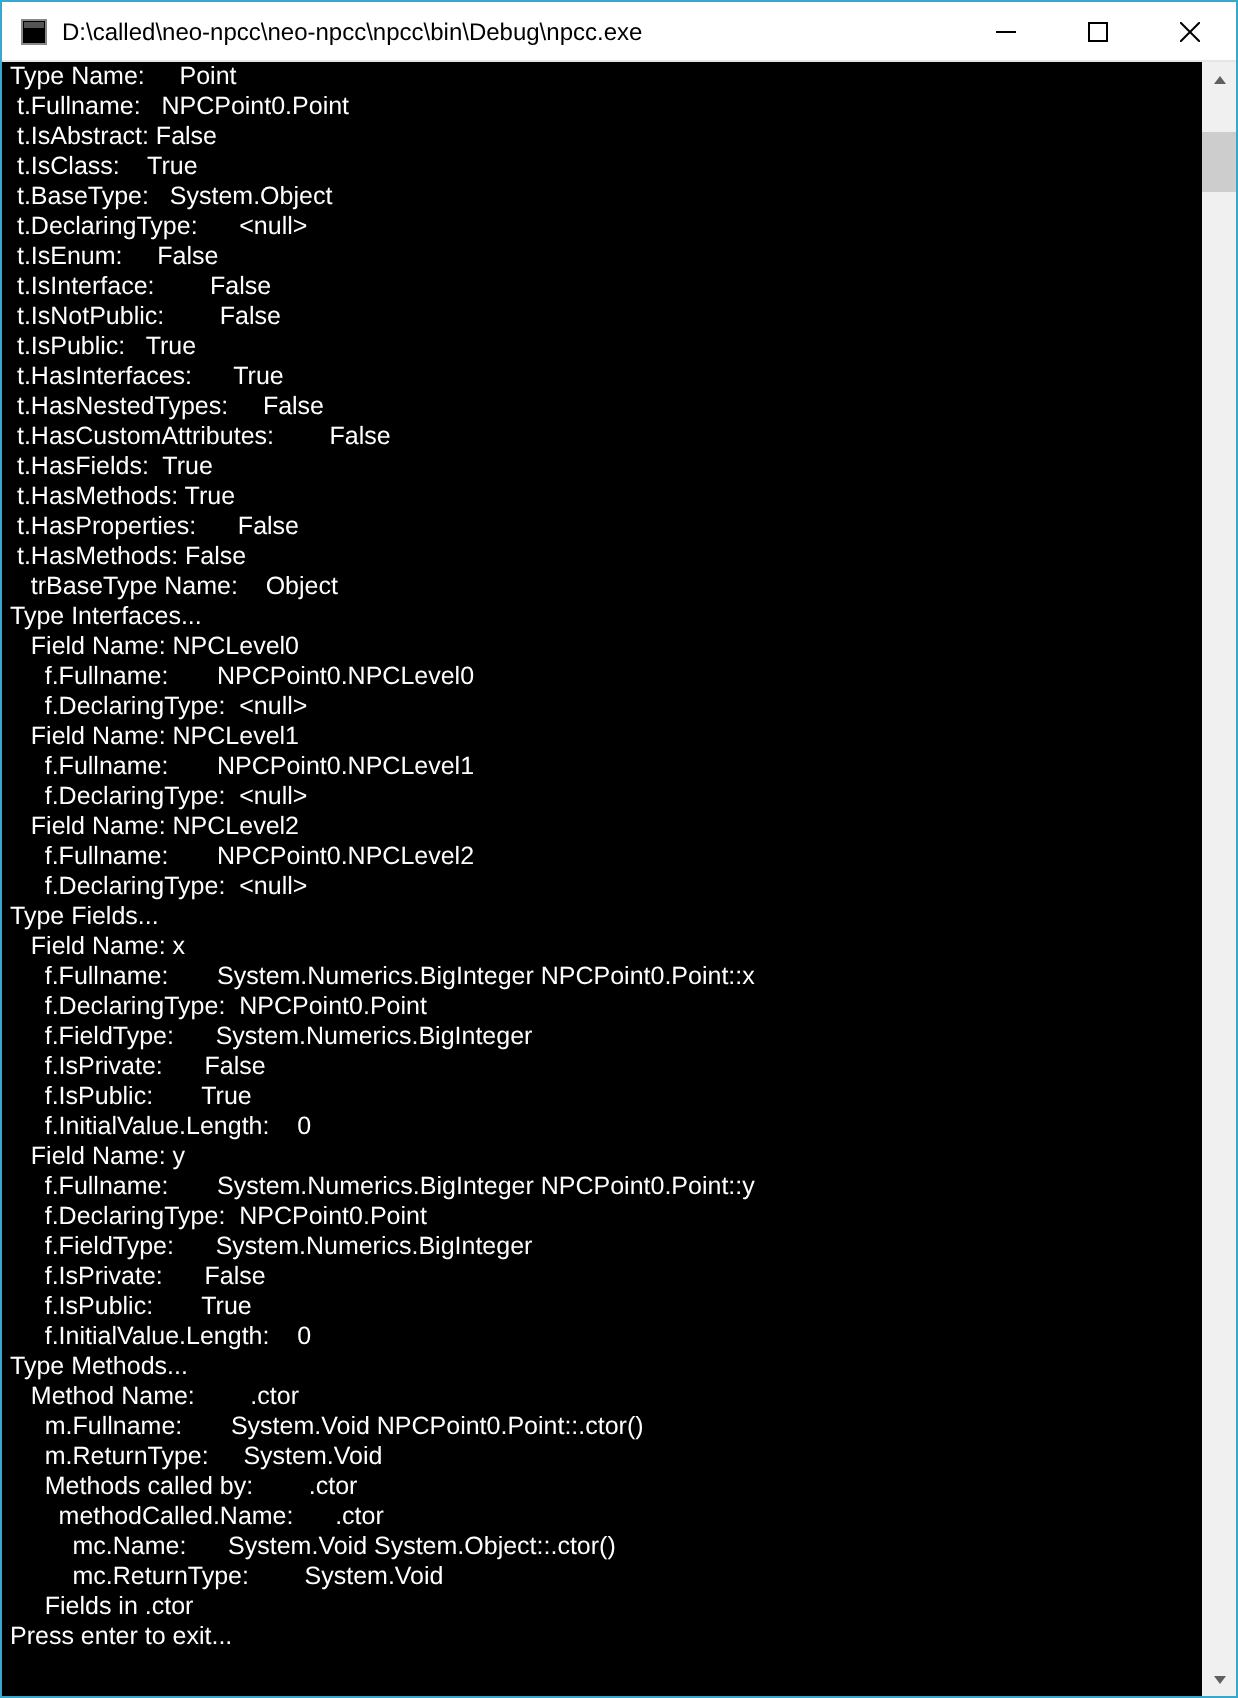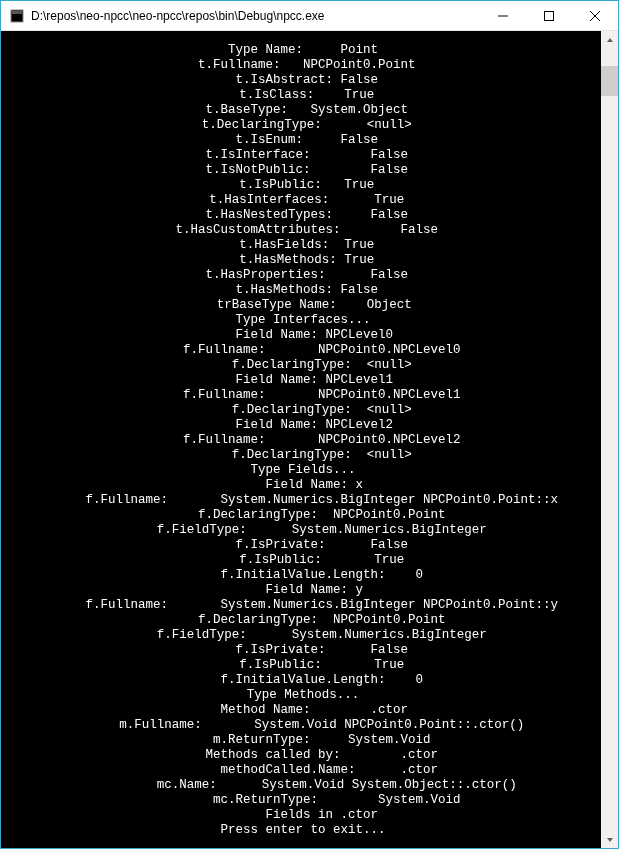--- a/index.html
+++ b/index.html
@@ -61,27 +61,26 @@
     .titlebar-btn svg { width: 10px; height: 10px; }
     .console-area {
       flex: 1;
       display: flex;
       background: #000;
     }
     .console-content {
       flex: 1;
       background: #000;
       color: #fff;
-      padding: 12px 0 4px 4px;
+      padding: 0 0 4px 4px;
       white-space: pre;
-      font-family: Liberation Mono, monospace;
+      font-family: Liberation Sans, sans-serif;
       font-size: 12.5px;
       line-height: 15px;
       overflow: hidden;
-      text-align: center;
     }
     .scrollbar {
       width: 17px;
       background: #f0f0f0;
       display: flex;
       flex-direction: column;
     }
     .scrollbar-arrow {
       height: 17px;
       display: flex;
@@ -108,21 +107,21 @@
 <body>
 
 <div class="window">
   <div class="titlebar">
     <span class="titlebar-icon">
       <svg viewBox="0 0 16 16">
         <rect x="2" y="2" width="12" height="12" fill="#000" stroke="#888" stroke-width="1"></rect>
         <rect x="3" y="3" width="10" height="3" fill="#555"></rect>
       </svg>
     </span>
-    <span class="titlebar-title">D:\repos\neo-npcc\neo-npcc\repos\bin\Debug\npcc.exe</span>
+    <span class="titlebar-title">D:\called\neo-npcc\neo-npcc\npcc\bin\Debug\npcc.exe</span>
     <div class="titlebar-buttons">
       <div class="titlebar-btn">
         <svg viewBox="0 0 10 10">
             <line x1="0" y1="5" x2="10" y2="5" stroke="#000" stroke-width="1"></line>
           </svg>
       </div>
       <div class="titlebar-btn">
         <svg viewBox="0 0 10 10">
             <rect x="0.5" y="0.5" width="9" height="9" fill="none" stroke="#000" stroke-width="1"></rect>
           </svg>

